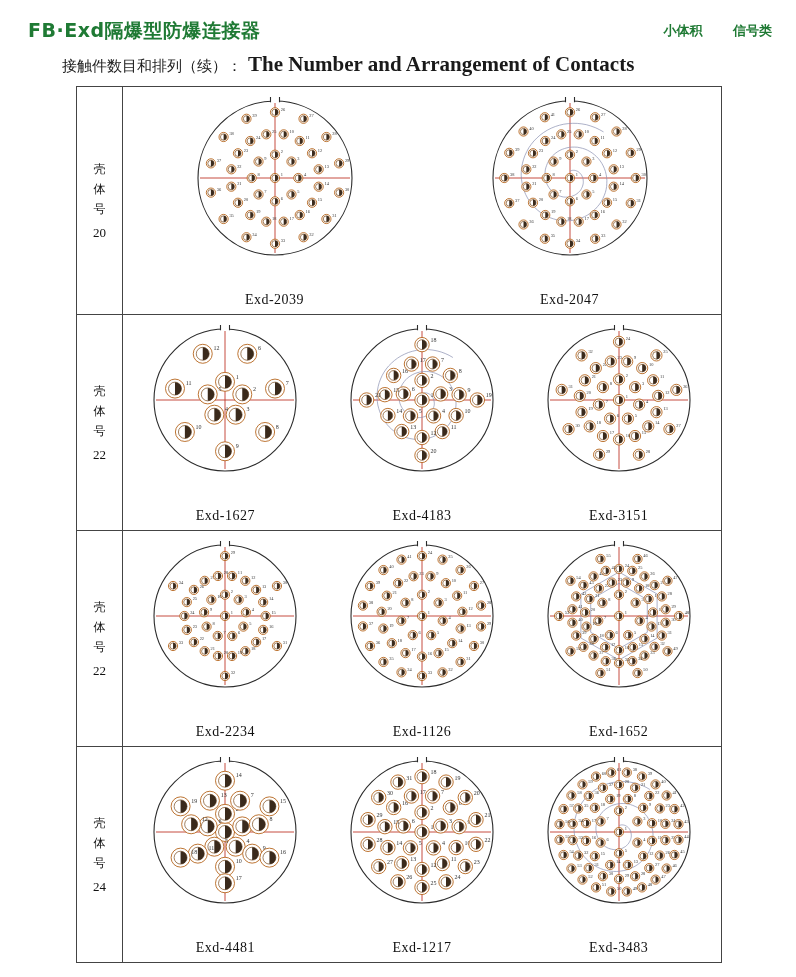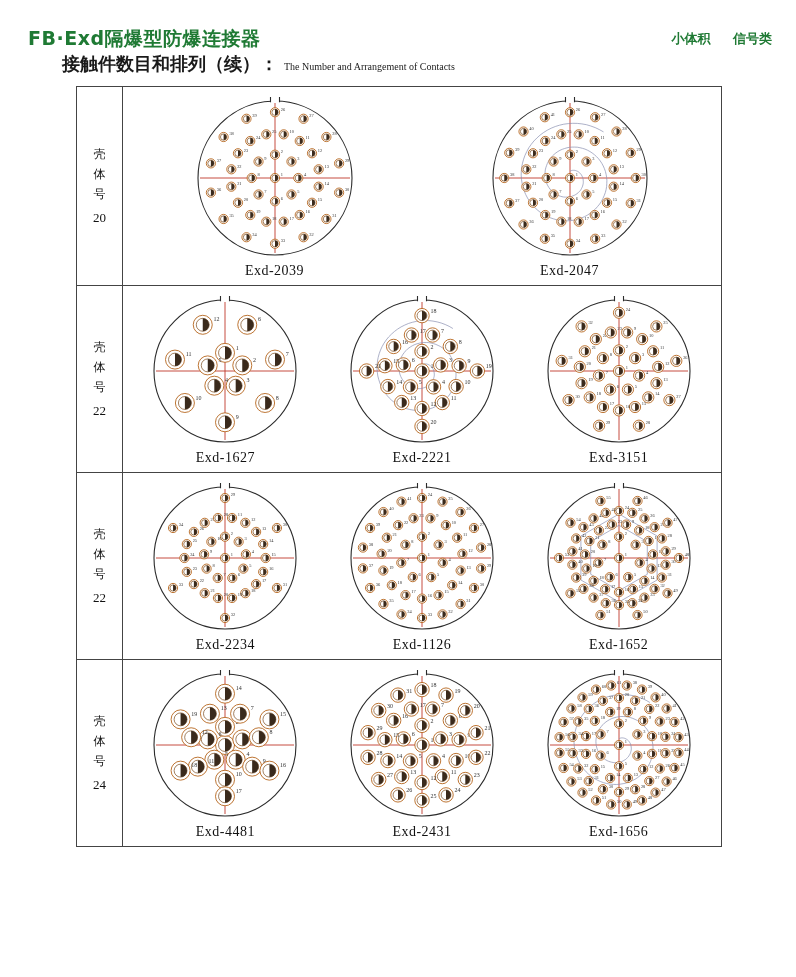--- a/index.html
+++ b/index.html
@@ -16,21 +16,21 @@
     overflow: hidden;
   }
   .page {
     position: relative;
     width: 796px;
     height: 977px;
   }
   
   .header {
     position: absolute;
-    top: 18px;
+    top: 10px;
     left: 0;
     width: 796px;
     height: 34px;
   }
   .brand-title {
     position: absolute;
     left: 28px;
     top: 8px;
     font-family: "DejaVu Sans", sans-serif;
     font-weight: bold;
@@ -42,33 +42,33 @@
   .header-tags {
     position: absolute;
     right: 24px;
     top: 12px;
     font-family: "DejaVu Sans", sans-serif;
     font-weight: bold;
     font-size: 13px;
     color: #1f7a34;
     white-space: nowrap;
   }
-  .header-tags span { margin-left: 18px; }
+  .header-tags span { margin-left: 26px; }
   .header-tags span:first-child { margin-left: 4px; }
 
   .subtitle {
     position: absolute;
     top: 52px;
     left: 62px;
     font-size: 16px;
     color: #1a1a1a;
     white-space: nowrap;
   }
-  .subtitle .cn { font-family: "DejaVu Sans", sans-serif; font-size: 18px; font-weight: bold; }
-  .subtitle .en { font-family: "Liberation Serif", serif; font-size: 10px; margin-left: 6px; }
+  .subtitle .cn { font-family: "DejaVu Sans", sans-serif; font-size: 15px; }
+  .subtitle .en { font-family: "Liberation Serif", serif; font-size: 21px; margin-left: 6px; font-weight: bold; }
 
   
   .table {
     position: absolute;
     left: 76px;
     top: 86px;
     width: 646px;
     border: 1px solid #444;
     box-sizing: border-box;
   }
@@ -102,20 +102,21 @@
     display: flex;
     align-items: flex-start;
     justify-content: space-around;
     padding: 10px 4px 6px 4px;
     box-sizing: border-box;
   }
   .cell {
     display: flex;
     flex-direction: column;
     align-items: center;
+    gap: 29px;
   }
   .conn-name {
     margin-top: 4px;
     font-family: "Liberation Serif", serif;
     font-size: 14px;
     letter-spacing: 0.5px;
     color: #111;
   }
   svg { display: block; }
   .shell { fill: #ffffff; stroke: #2b2b2b; stroke-width: 1.1; }
@@ -887,21 +888,21 @@
                 <path d="M 75 125.48 A 4.90 4.90 0 0 1 75 135.27 Z" class="pin-half"></path>
                 <text x="83.4" y="127.85279999999999" class="pinlbl big">20</text>
               </g>
               <g>
                 <circle cx="19.627200000000002" cy="75" r="7.2" class="pin-ring"></circle>
                 <circle cx="19.627200000000002" cy="75" r="4.896000000000001" class="pin-core"></circle>
                 <path d="M 19.627200000000002 70.10 A 4.90 4.90 0 0 1 19.627200000000002 79.90 Z" class="pin-half"></path>
                 <text x="28.0272" y="72.48" class="pinlbl big">21</text>
               </g>
             </svg>
-            <div class="conn-name">Exd-2221</div>
+            <div class="conn-name">Exd-4183</div>
           </div>
           <div class="cell">
             <svg width="150" height="150" viewBox="0 0 150 150">
               <circle cx="75" cy="75" r="71" class="shell"></circle>
               <path d="M 70.5 5.2 L 70.5 -1 L 79.5 -1 L 79.5 5.2" class="keyway"></path>
               <g class="cross">
                 <line x1="6" y1="75" x2="144" y2="75"></line>
                 <line x1="75" y1="6" x2="75" y2="144"></line>
               </g>
               <g>
@@ -2249,21 +2250,21 @@
                 <path d="M 31.707801687594277 35.58 A 4.90 4.90 0 0 1 31.707801687594277 45.37 Z" class="pin-half"></path>
                 <text x="40.10780168759428" y="37.95562389963673" class="pinlbl big">30</text>
               </g>
               <g>
                 <circle cx="50.974642490591314" cy="25.11083107141291" r="7.2" class="pin-ring"></circle>
                 <circle cx="50.974642490591314" cy="25.11083107141291" r="4.896000000000001" class="pin-core"></circle>
                 <path d="M 50.974642490591314 20.21 A 4.90 4.90 0 0 1 50.974642490591314 30.01 Z" class="pin-half"></path>
                 <text x="59.37464249059132" y="22.59083107141291" class="pinlbl big">31</text>
               </g>
             </svg>
-            <div class="conn-name">Exd-2431</div>
+            <div class="conn-name">Exd-1217</div>
           </div>
           <div class="cell">
             <svg width="150" height="150" viewBox="0 0 150 150">
               <circle cx="75" cy="75" r="71" class="shell"></circle>
               <path d="M 70.5 5.2 L 70.5 -1 L 79.5 -1 L 79.5 5.2" class="keyway"></path>
               <g class="cross">
                 <line x1="6" y1="75" x2="144" y2="75"></line>
                 <line x1="75" y1="6" x2="75" y2="144"></line>
               </g>
               <g class="guide">
@@ -2629,19 +2630,19 @@
                 <path d="M 52.042667819045285 16.45 A 3.13 3.13 0 0 1 52.042667819045285 22.70 Z" class="pin-half"></path>
                 <text x="57.84266781904529" y="17.966097292834917" class="pinlbl">60</text>
               </g>
               <g>
                 <circle cx="67.16968151824216" cy="15.522826188240572" r="4.6" class="pin-ring"></circle>
                 <circle cx="67.16968151824216" cy="15.522826188240572" r="3.128" class="pin-core"></circle>
                 <path d="M 67.16968151824216 12.39 A 3.13 3.13 0 0 1 67.16968151824216 18.65 Z" class="pin-half"></path>
                 <text x="72.96968151824215" y="13.912826188240572" class="pinlbl">61</text>
               </g>
             </svg>
-            <div class="conn-name">Exd-1656</div>
+            <div class="conn-name">Exd-3483</div>
           </div>
         </div>
       </div>
     </div>
 
 </div>
 
 </body></html>

